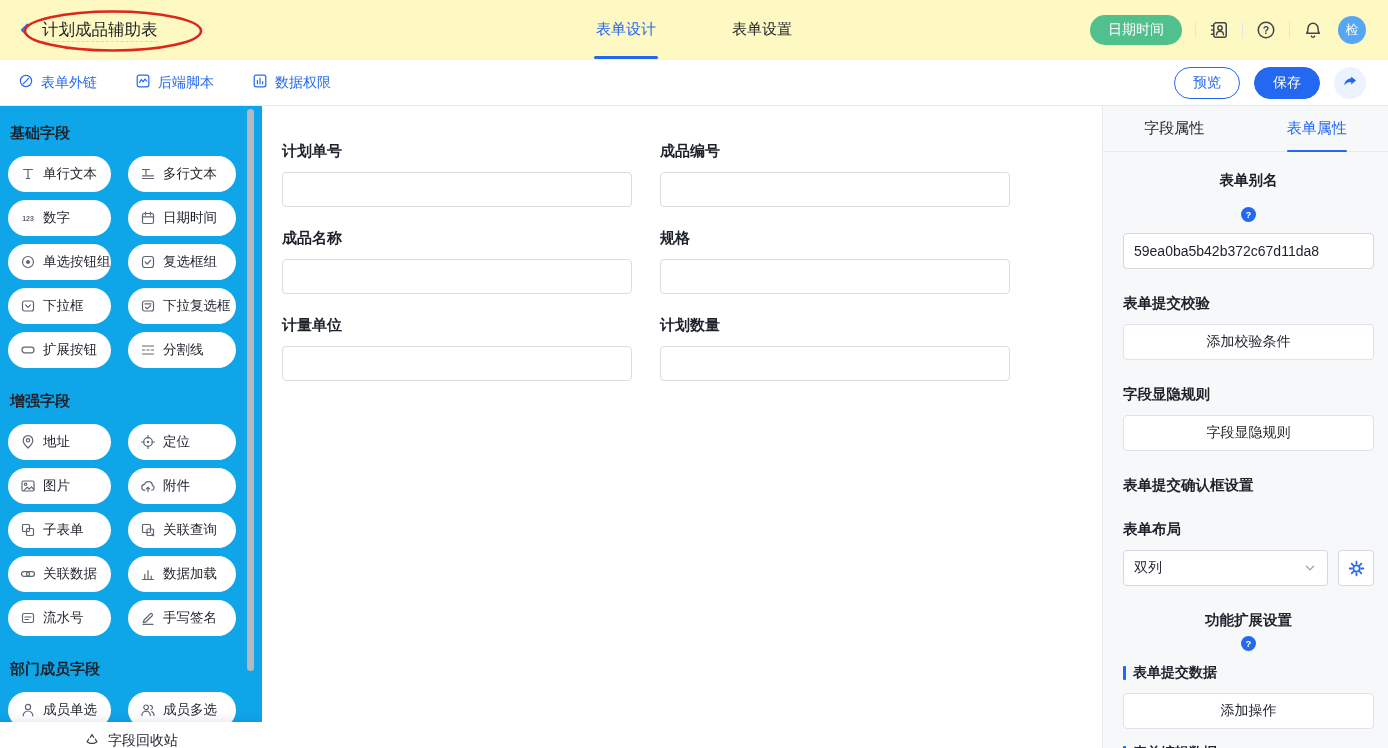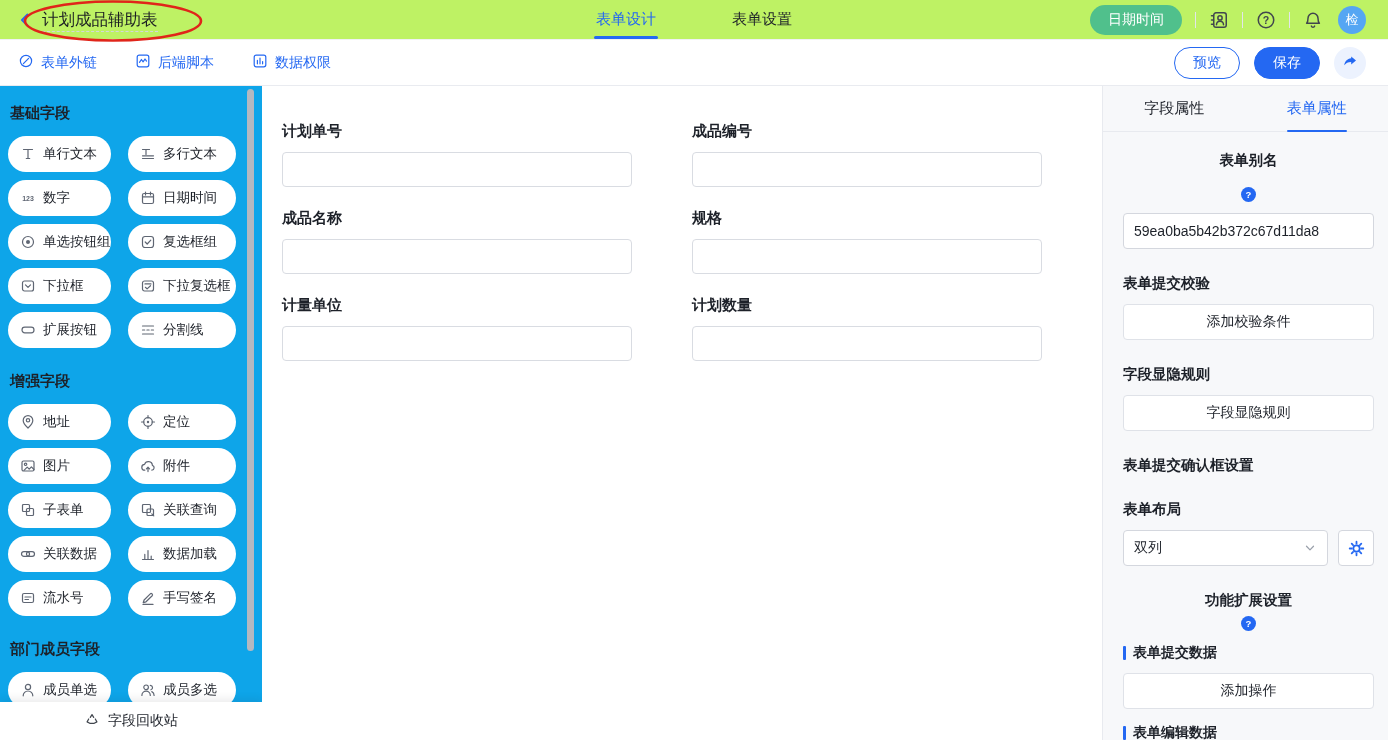--- a/index.html
+++ b/index.html
@@ -1,20 +1,20 @@
 <!DOCTYPE html>
 <html><head>
 <meta charset="utf-8">
 <style>
   * { margin:0; padding:0; box-sizing:border-box; }
   html,body { width:1388px; height:748px; overflow:hidden; background:#fff;
     font-family:"Liberation Sans","DejaVu Sans",sans-serif; color:#1d2129; }
 
   
-  .top { position:relative; height:40px; background:#bef264; border-bottom:1px solid #f0f1f4;
+  .top { position:relative; height:60px; background:#fef9c3; border-bottom:1px solid #f0f1f4;
     display:flex; align-items:center; }
   .h-left { display:flex; align-items:center; padding-left:16px; gap:8px; }
   .back { display:flex; align-items:center; cursor:pointer; }
   .title-wrap { position:relative; }
   .doc-title { font-size:16.5px; font-weight:500; color:#1c1f23; padding-bottom:3px;
     border-bottom:1px dashed #d4d7dd; cursor:text; white-space:nowrap; }
   .red-ellipse { position:absolute; left:-22px; top:-13px; pointer-events:none; }
   .h-tabs { position:absolute; left:50%; top:0; transform:translateX(-50%);
     height:100%; display:flex; gap:76px; }
   .h-tab { position:relative; display:flex; align-items:center; font-size:15px;
@@ -59,21 +59,21 @@
     white-space:nowrap; }
   .pill .picon { display:flex; align-items:center; flex:none; }
   .side-thumb { position:absolute; right:8px; top:3px; width:7px; height:562px;
     background:#b4b8c0; border-radius:4px; z-index:3; cursor:pointer; }
   .side-bottom { position:absolute; left:0; right:0; bottom:0; height:38px; background:#fff;
     box-shadow:0 -3px 8px rgba(31,35,41,.09); display:flex; align-items:center;
     justify-content:center; gap:8px; font-size:14px; color:#1d2129; cursor:pointer; z-index:2; }
 
   
   .canvas { flex:1; background:#fff; }
-  .fgrid { display:grid; grid-template-columns:350px 350px; column-gap:60px;
+  .fgrid { display:grid; grid-template-columns:350px 350px; column-gap:28px;
     padding:36px 0 0 20px; }
   .fblock { margin-bottom:22px; cursor:pointer; }
   .flabel { font-size:15px; font-weight:bold; color:#1d2129; margin-bottom:11px; }
   .finput { width:100%; height:35px; border:1px solid #d9dce2; border-radius:4px;
     background:#fff; font-size:14px; padding:0 10px; font-family:inherit; color:#1d2129; }
 
   
   .rpanel { width:286px; flex:none; background:#f7f8fa; border-left:1px solid #e8eaef; }
   .rtabs { height:46px; display:flex; border-bottom:1px solid #e8eaef; }
   .rtab { position:relative; flex:1; display:flex; align-items:center; justify-content:center;

